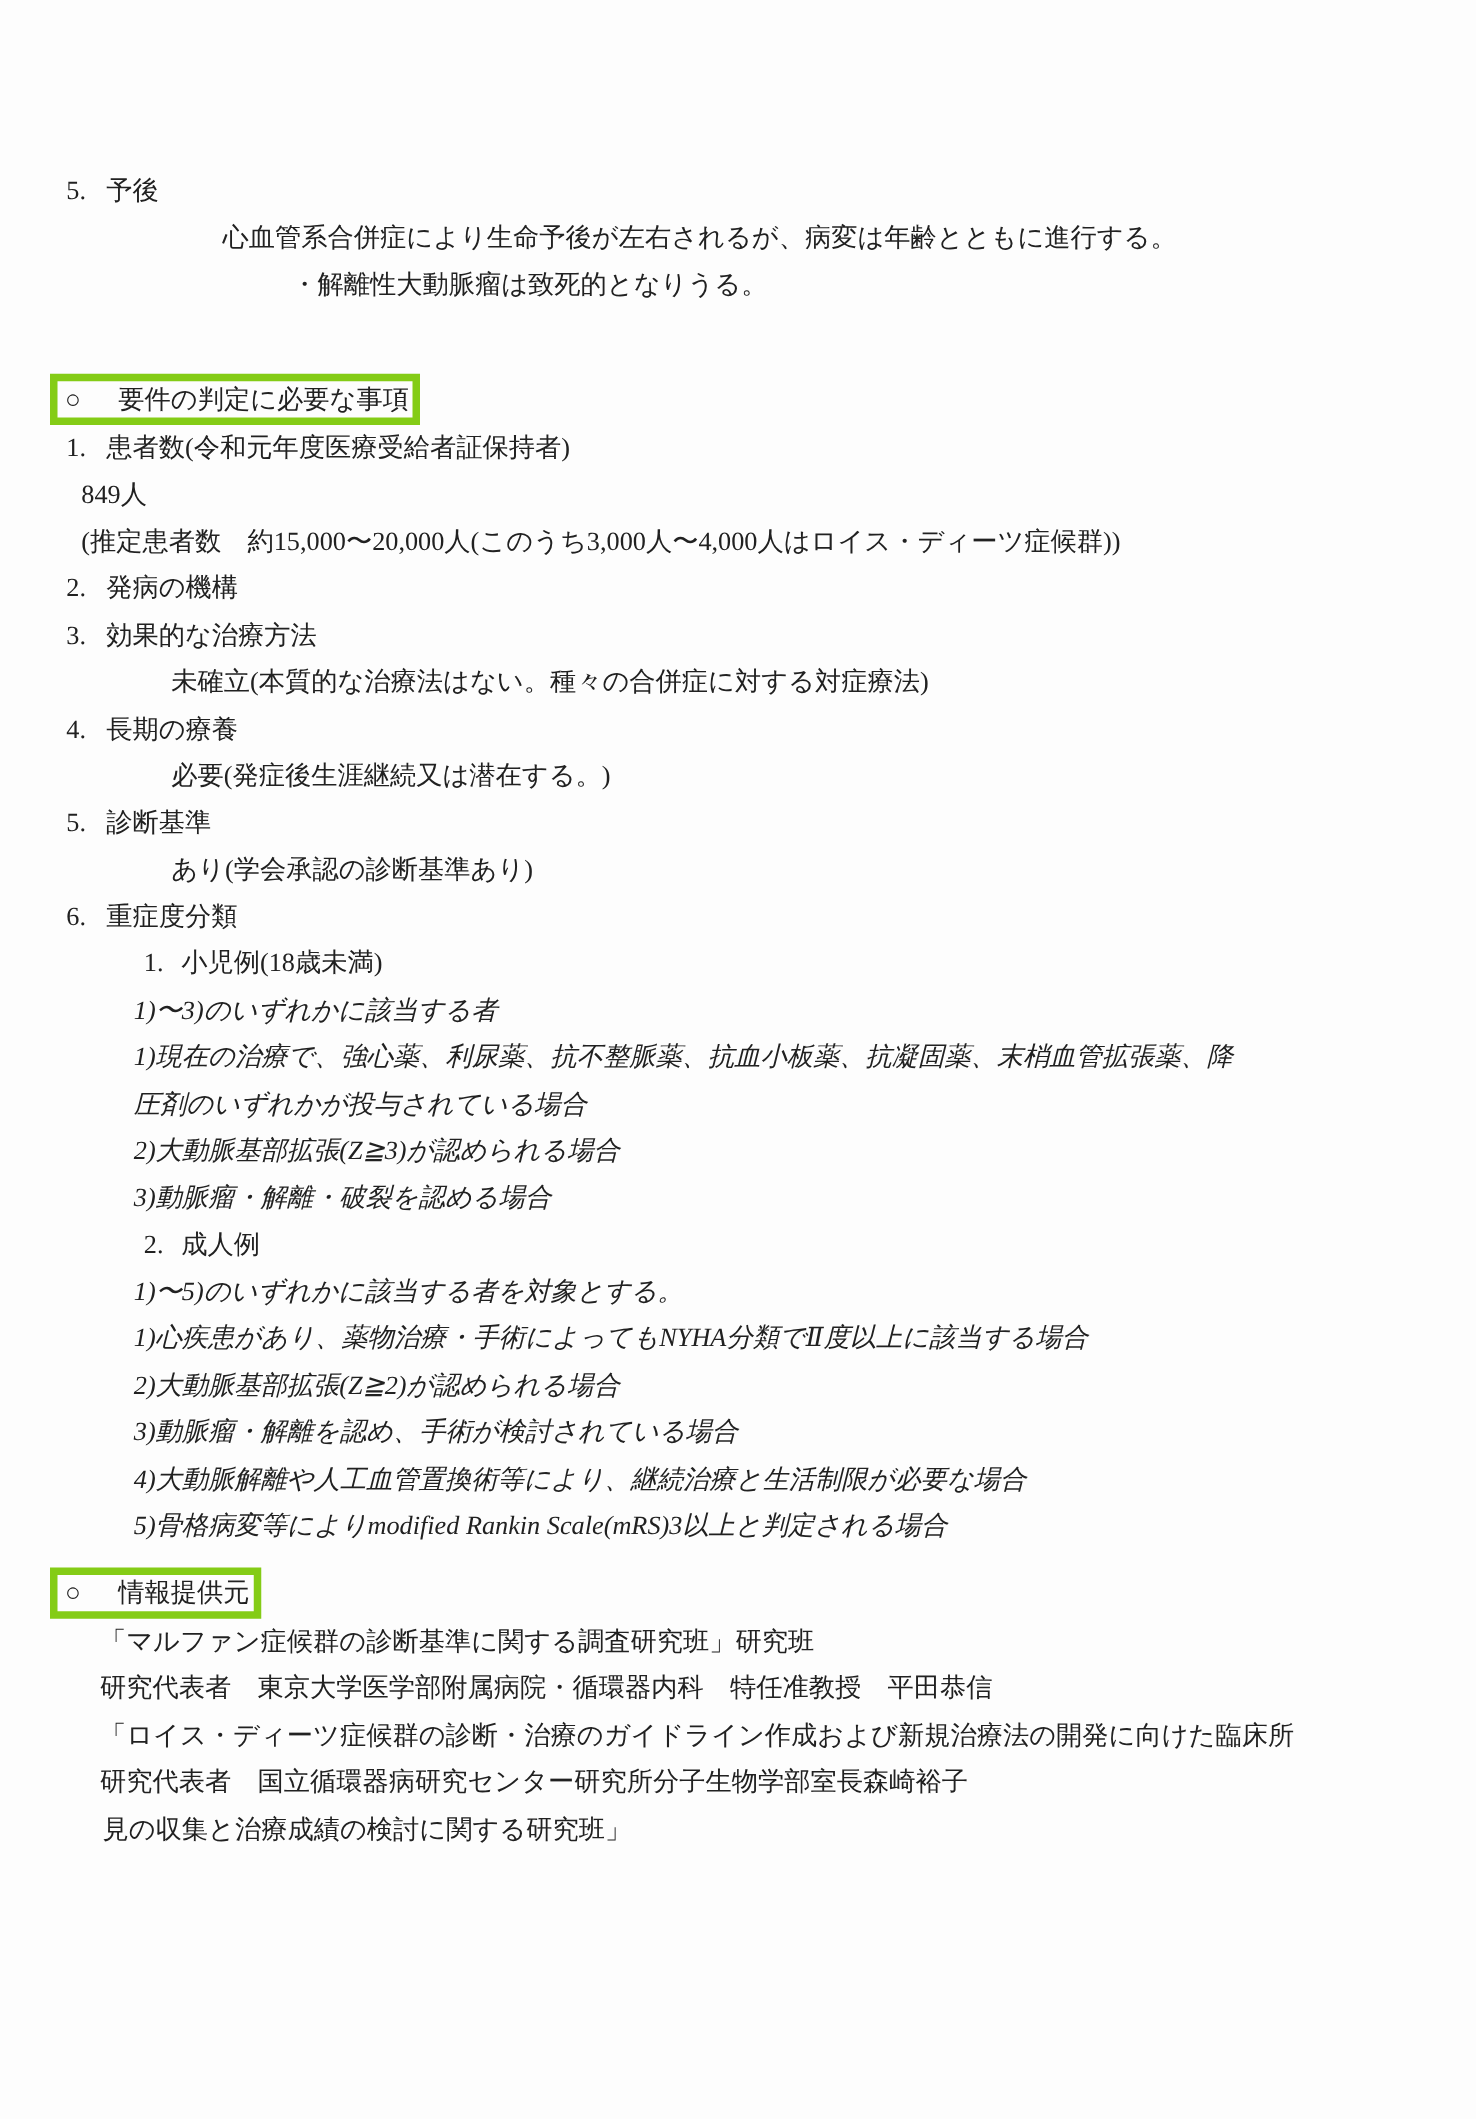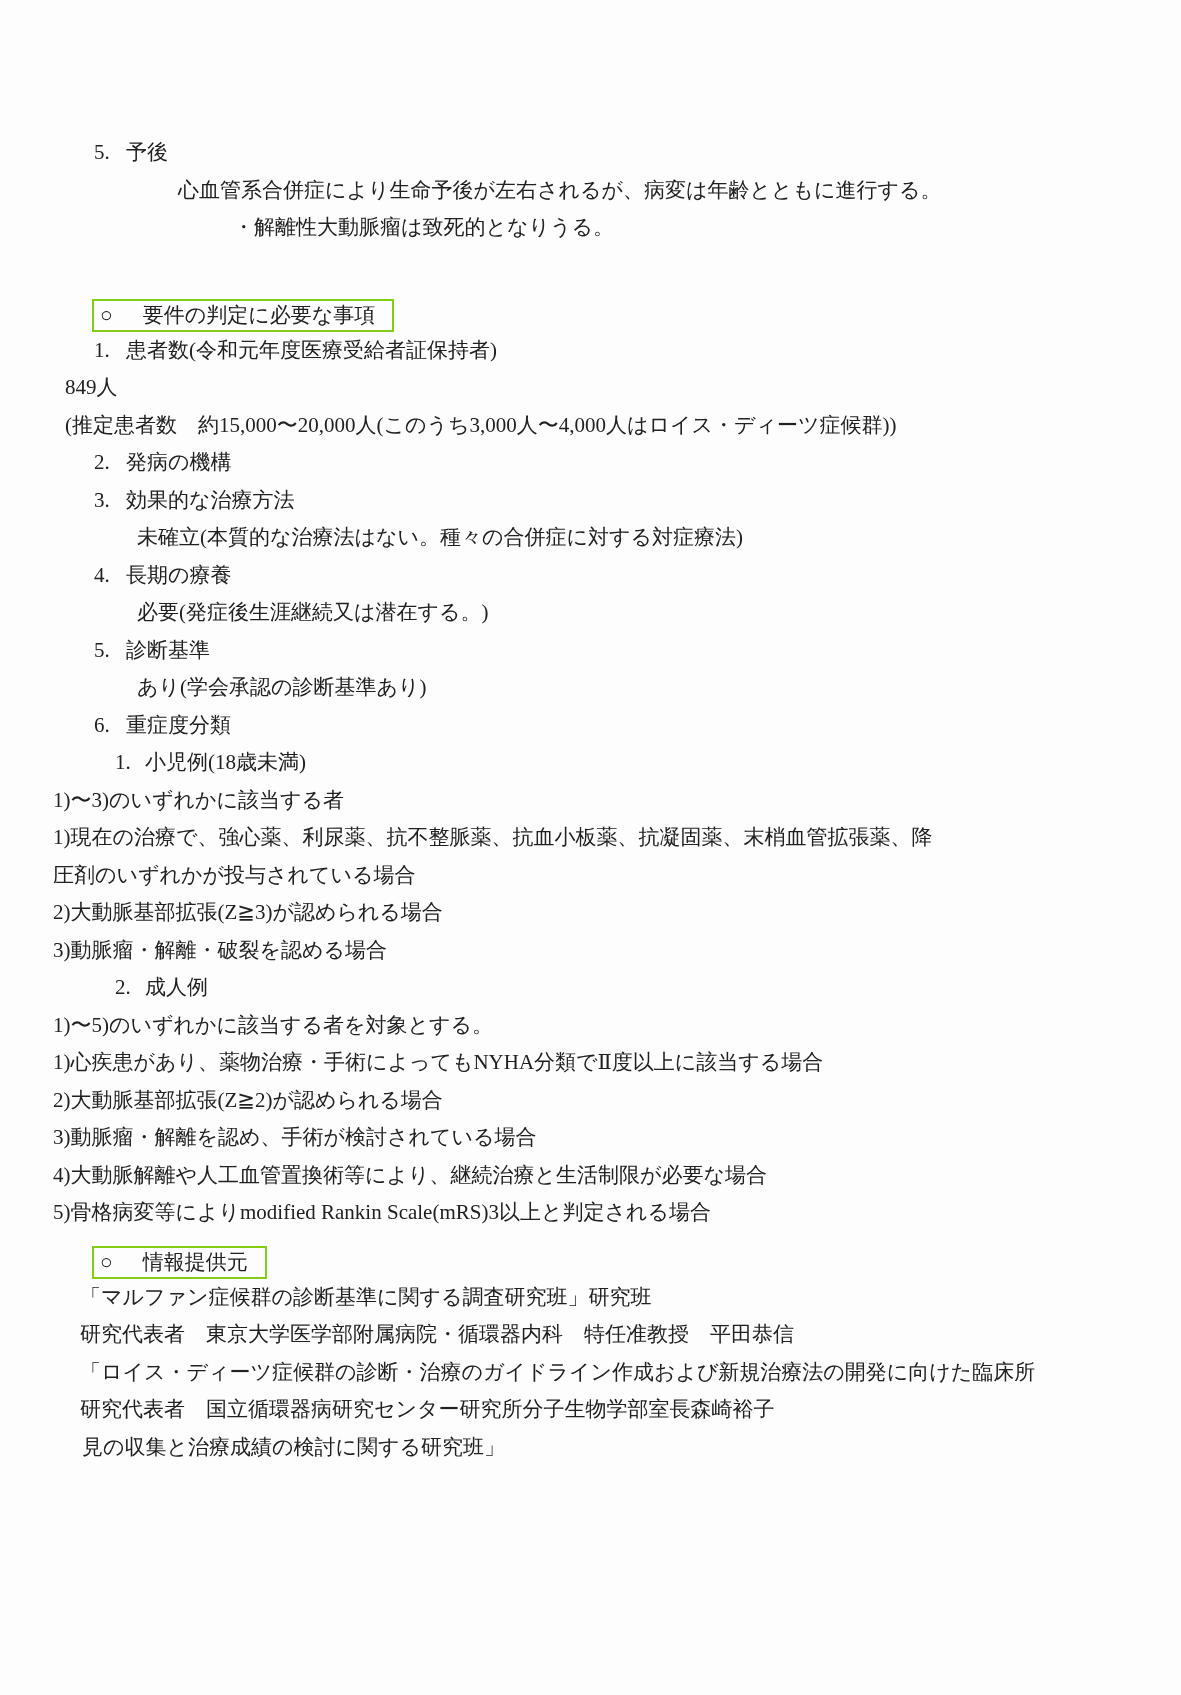--- a/index.html
+++ b/index.html
@@ -9,35 +9,35 @@
     color:#212121;
     font-family:"Liberation Serif","DejaVu Serif",serif;
     font-size:21px;
     overflow:hidden;
   }
   .page{padding-top:134px;}
   .line{height:37.5px;line-height:37.5px;white-space:pre;}
   .num{display:inline-block;width:32px;}
   .num-s{display:inline-block;width:30px;}
   
-  .ind-num1{padding-left:94px;}
+  .ind-num1{padding-left:53px;}
   .ind-pbody{padding-left:178px;}
   .ind-bullet{padding-left:193px;margin-left:40px;}
   .ind-body-a{padding-left:65px;}
   .ind-body-b{padding-left:137px;}
   .ind-sub{padding-left:115px;}
-  .ind-crit{padding-left:53px;}
+  .ind-crit{padding-left:107px;font-style:italic;}
   .ind-src{padding-left:80px;}
   .ind-src0{padding-left:82px;}
   .heading-box{
     display:table;
-    border:2px solid #84cc16;
+    border:6px solid #84cc16;
     height:29px;line-height:29px;
-    padding:0 17px 0 6px;
-    margin-left:92px;
+    padding:0 3px 0 6px;
+    margin-left:40px;
     white-space:pre;
   }
   .heading-box .marker{margin-right:30px;}
   .box1{margin-top:52px;}
   .box2{margin-top:14px;}
 </style>
 </head>
 <body>
 
 <div class="page">

